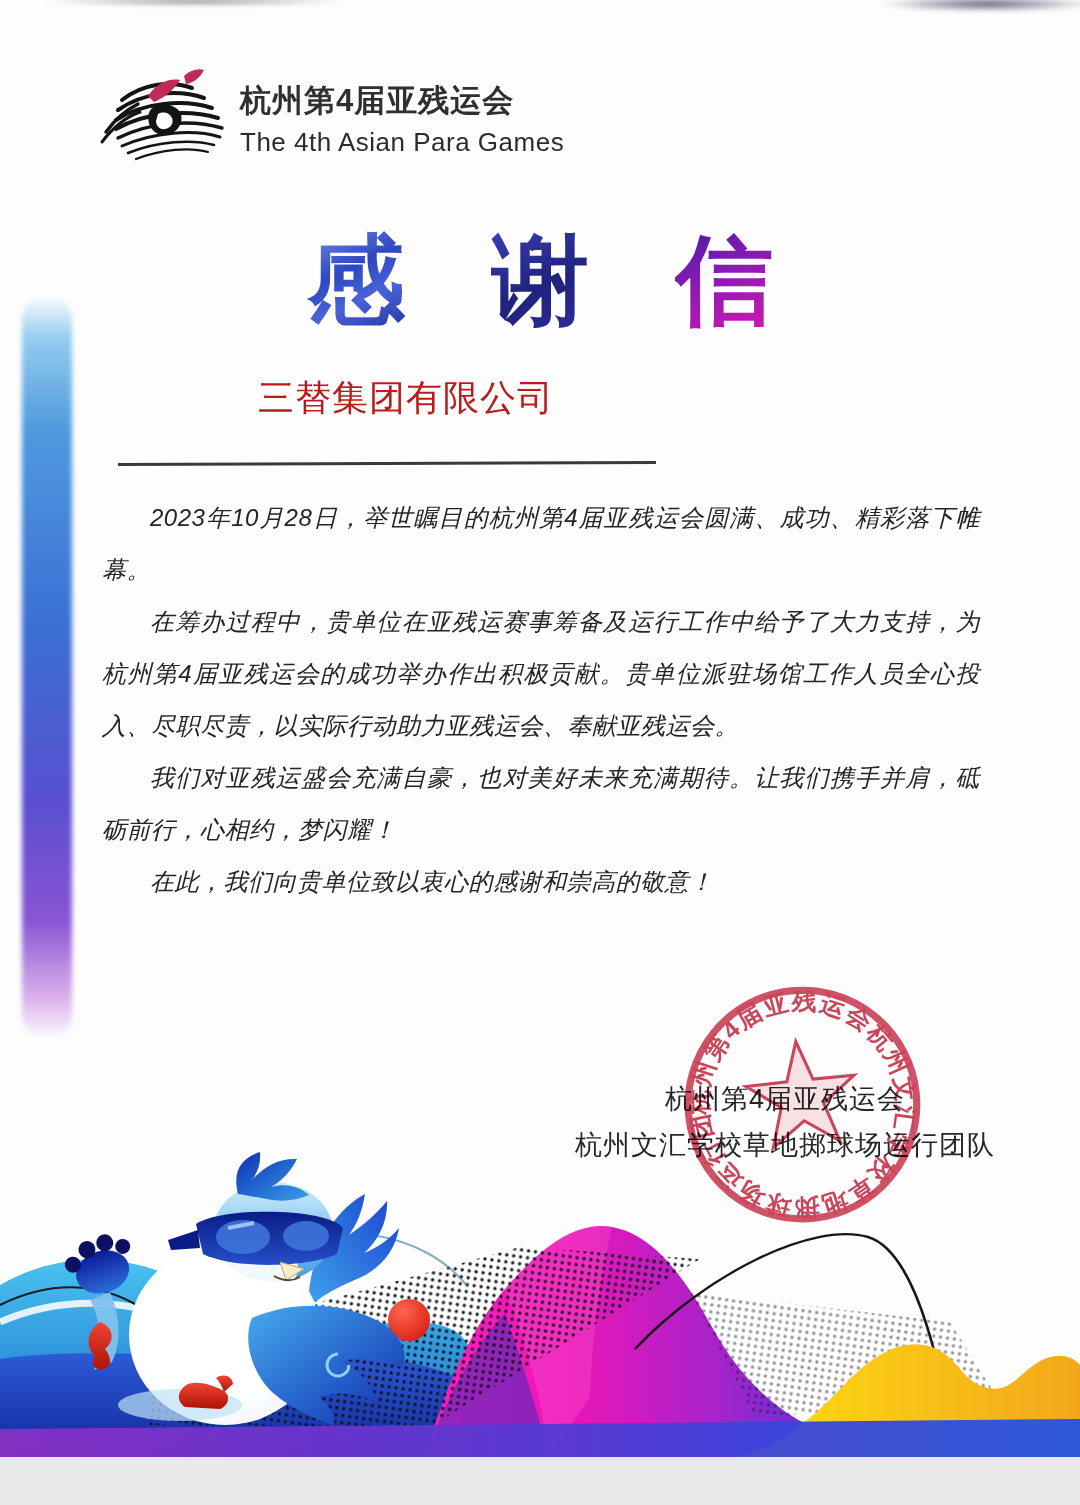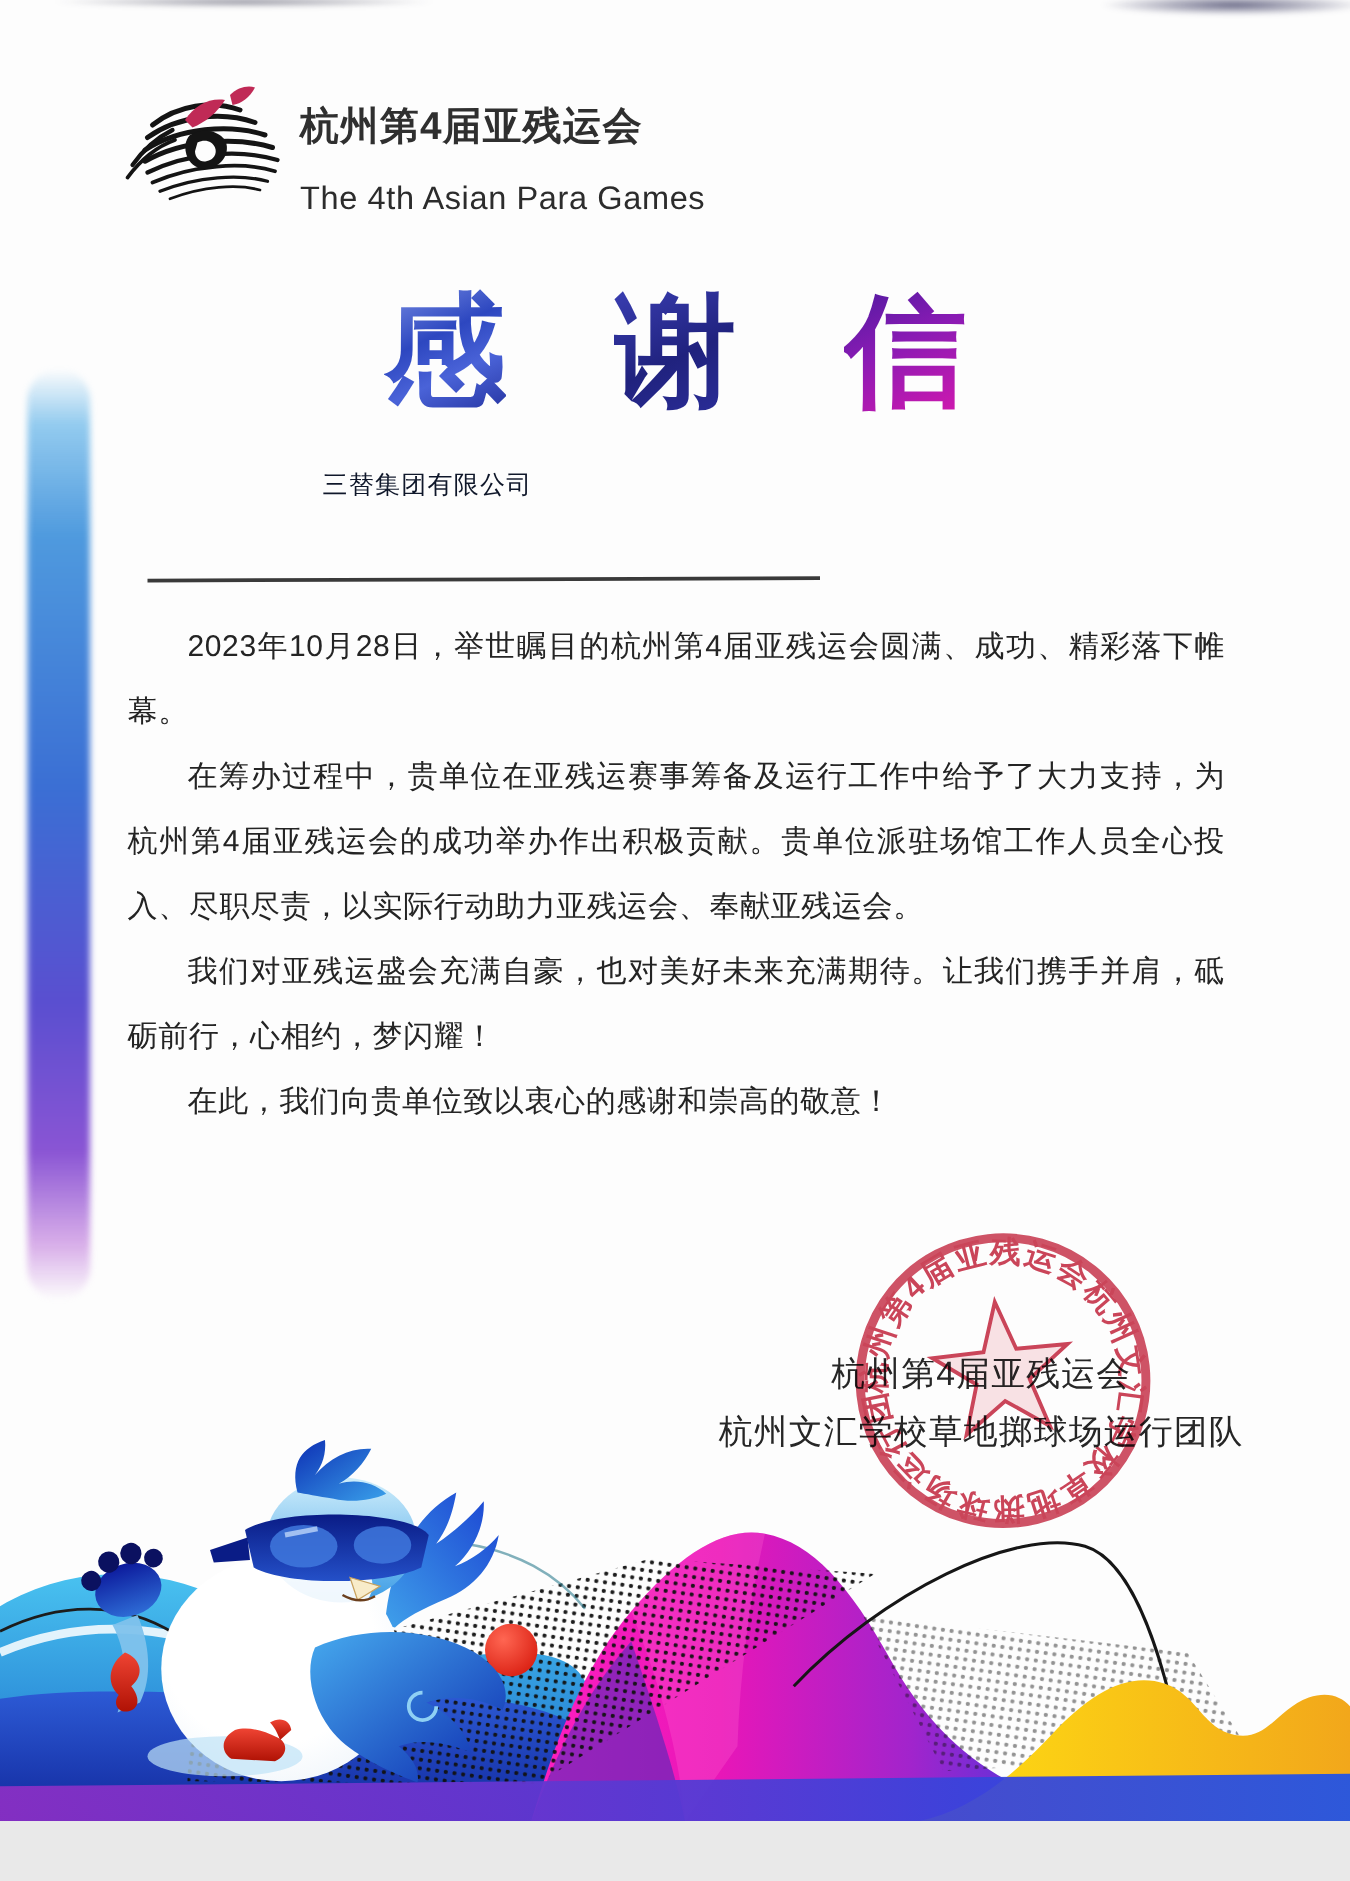--- a/index.html
+++ b/index.html
@@ -19,37 +19,37 @@
     background:linear-gradient(to bottom,
       rgba(159,208,238,0) 0%, rgba(120,190,235,.8) 6%, #4f9ade 18%, #3b6fd4 45%,
       #5a4fd0 68%, #8a55d4 84%, rgba(200,140,224,.7) 94%, rgba(220,170,230,0) 100%);
     filter:blur(2.5px);
   }
   
   .header{position:absolute; left:92px; top:62px; display:flex; align-items:flex-start;}
   .logo-icon{width:138px; height:106px; flex:0 0 auto;}
   .logo-text{margin-left:10px; padding-top:18px;}
   .logo-cn{font-size:31px; font-weight:600; letter-spacing:1px; color:#2f2f2f;}
-  .logo-en{font-size:26px; font-weight:500; color:#2c2c2c; margin-top:21px; letter-spacing:.5px;}
+  .logo-en{font-size:26px; font-weight:500; color:#2c2c2c; margin-top:5px; letter-spacing:.5px;}
   
   .title-row{position:absolute; left:0; top:228px; width:100%;
     display:flex; justify-content:center; gap:86px;}
   .tchar{font-size:98px; line-height:104px; font-weight:700;
     -webkit-background-clip:text; background-clip:text; color:transparent;}
   .tchar.c1{background-image:linear-gradient(155deg,#7d92e6 0%,#2d47c0 40%,#4a63d8 65%,#24329e 100%);}
   .tchar.c2{background-image:linear-gradient(155deg,#3b3fb4 0%,#20227e 55%,#2b2e9a 100%);}
   .tchar.c3{background-image:linear-gradient(155deg,#4b1a9e 0%,#8a1bb4 45%,#d418ae 100%);}
   
-  .company{position:absolute; left:258px; top:374px; font-size:20px; letter-spacing:1px; color:#0f172a;}
+  .company{position:absolute; left:258px; top:374px; font-size:36px; letter-spacing:1px; color:#b91c1c;}
   .names{position:absolute; left:103px; top:418px; font-size:28px; letter-spacing:1px; color:#252525;}
   .underline{position:absolute; left:118px; top:462px; width:538px; height:3px;
     background:#3a3a3a; transform:rotate(-.2deg);}
   
   .body{position:absolute; left:102px; top:492px; width:878px;
-    font-size:24px; line-height:52px; text-align:justify; color:#242424; letter-spacing:.5px;}
+    font-size:24px; line-height:52px; text-align:justify; color:#242424; letter-spacing:.5px;font-style:italic;}
   .body p{margin:0; text-indent:2em;}
   
   .signature{position:absolute; left:575px; top:1076px; width:420px;
     text-align:center; font-size:27px; line-height:46px; color:#262626; letter-spacing:1px;}
   
   .stamp{position:absolute; left:678px; top:980px; width:250px; height:250px;
     transform:rotate(-6deg); mix-blend-mode:multiply; opacity:.9;}
   
   .mascot{position:absolute; left:40px; top:1150px; width:370px; height:300px;}
   .bottom-art{position:absolute; left:0; bottom:0; width:1080px; height:340px;}

